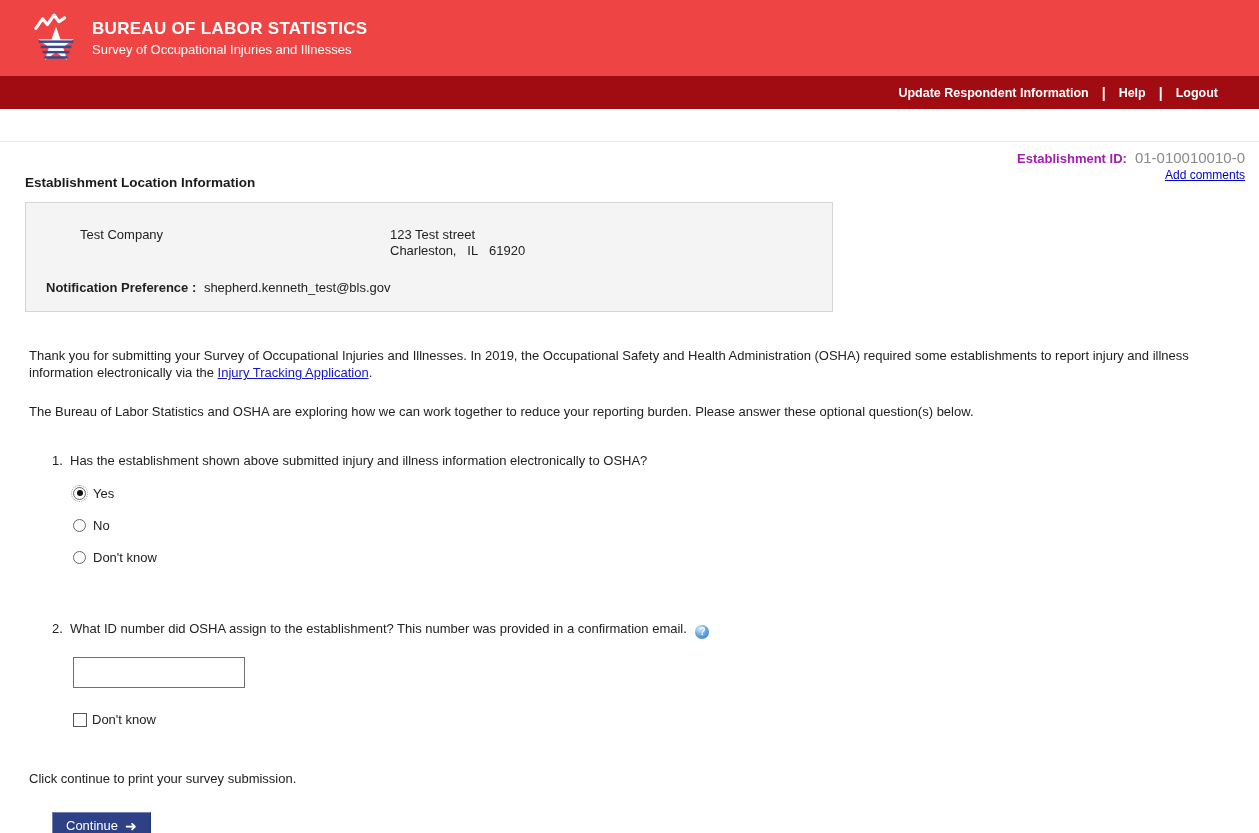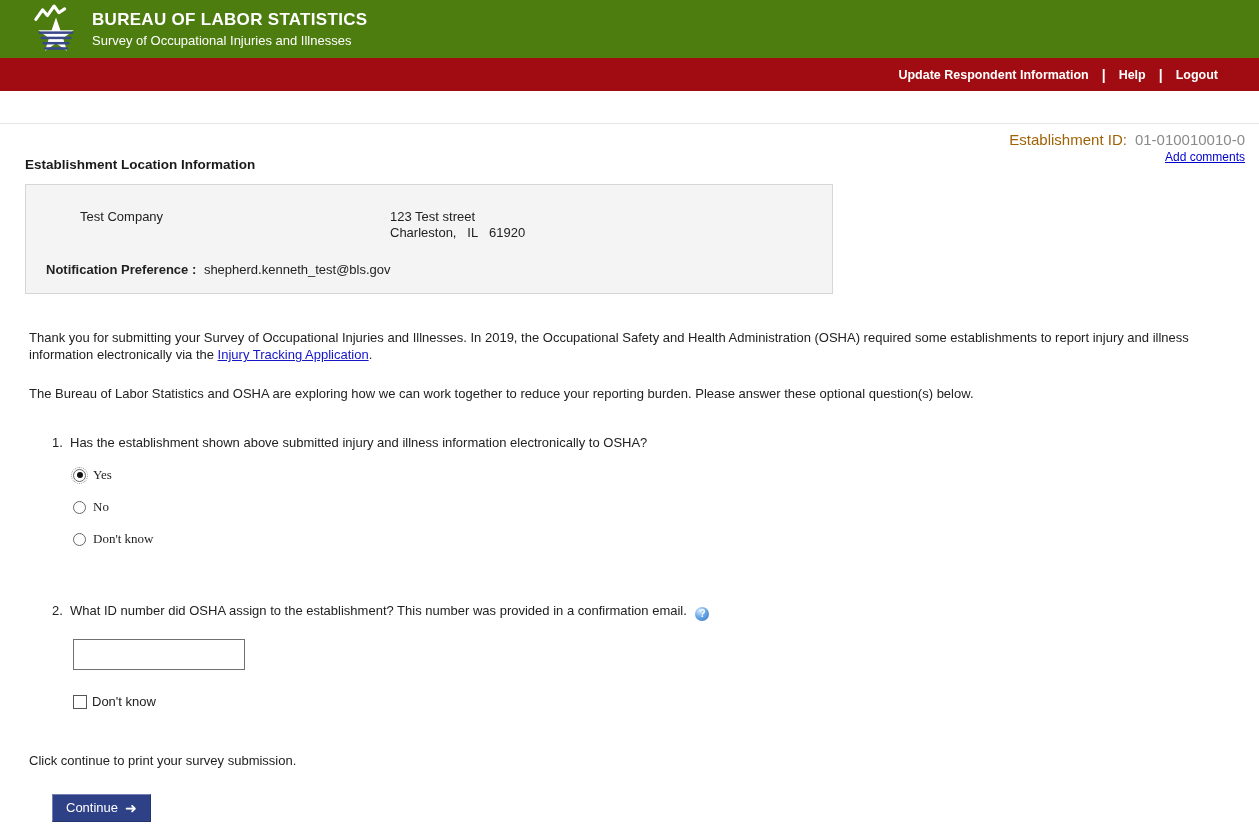--- a/index.html
+++ b/index.html
@@ -3,57 +3,57 @@
 <meta charset="utf-8">
 <style>
   * { box-sizing: border-box; }
   html,body { margin:0; padding:0; }
   body {
     width:1259px; height:833px; overflow:hidden;
     font-family:"Liberation Sans", sans-serif;
     font-size:13px; color:#222; background:#fff;
   }
   
-  .header { background:#4d7c0f; height:58px; display:flex; align-items:center; }
+  .header { background:#ef4444; height:76px; display:flex; align-items:center; }
   .logo { margin-left:33px; display:flex; align-items:center; }
   .header-text { margin-left:13px; color:#fff; }
   .header-title { font-size:17px; font-weight:bold; letter-spacing:.3px; }
   .header-subtitle { font-size:13px; margin-top:3px; }
   
   .navbar { background:#A00C11; height:33px; display:flex; justify-content:flex-end;
             align-items:center; padding-right:28px; color:#fff; font-weight:bold; font-size:12.5px; }
   .nav-link { padding:0 13px; cursor:pointer; white-space:nowrap; }
   .nav-sep { font-size:14px; }
   
   .topline { border-top:1px solid #e6e6e6; margin-top:32px; }
   .content { position:relative; padding:0 14px 0 25px; }
   .estid { position:absolute; right:14px; top:7px; text-align:right; }
   .estid-row { display:flex; align-items:baseline; justify-content:flex-end; gap:8px; }
-  .estid-label { font-size:15px; color:#a16207; }
+  .estid-label { font-size:13px; color:#a21caf;font-weight:bold; }
   .estid-value { font-size:15px; color:#8a8a8a;text-align:center; }
   .add-comments { color:#0000CC; text-decoration:underline; font-size:12px; cursor:pointer; display:inline-block; margin-top:2px; }
   .section-heading { font-weight:bold; font-size:13.5px; color:#1a1a1a; padding-top:33px; }
   .info-box { margin-top:12px; width:808px; background:#F4F4F4; border:1px solid #D6D6D6; padding:24px 0 16px; }
   .info-row { display:flex; }
   .company { margin-left:54px; width:310px; }
   .address-line { line-height:16px; }
   .notification { margin:21px 0 0 20px; }
   .notification b { margin-right:4px; }
   .para { margin:0 6px 0 4px; line-height:17px; }
   .p1 { margin-top:35px; }
   .p2 { margin-top:22px; }
   a.text-link { color:#1515C8; text-decoration:underline; cursor:pointer; }
   
   .question { display:flex; }
   .q1 { margin-top:33px; }
   .q2 { margin-top:56px; }
   .q-num { width:18px; margin-left:27px; flex:none; }
   .q-text { line-height:16px; }
   .options { margin-left:48px; }
-  .option-row { display:flex; align-items:center; margin-top:16px; height:16px;font-family:Liberation Serif, serif; }
+  .option-row { display:flex; align-items:center; margin-top:16px; height:16px; }
   .radio { width:13px; height:13px; border:1px solid #666; border-radius:50%; background:#fff; position:relative; flex:none; cursor:pointer; }
   .radio.selected { outline:1px dotted #999; outline-offset:1px; }
   .radio.selected::after { content:""; position:absolute; left:2.5px; top:2.5px; width:6px; height:6px; background:#111; border-radius:50%; }
   .option-label { margin-left:7px; cursor:pointer; }
   .help-icon { display:inline-block; width:14px; height:14px; line-height:14px; border-radius:50%;
                background:radial-gradient(circle at 35% 28%, #d9ecff 0%, #6aa9e8 45%, #2f6fbe 100%);
                color:#fff; font-size:10px; font-weight:bold; text-align:center; vertical-align:-2px;
                margin-left:5px; cursor:pointer; }
   .textbox { margin:18px 0 0 48px; width:172px; height:31px; border:1px solid #707070; background:#fff;
              font-family:"Liberation Sans", sans-serif; font-size:13px; padding:0 6px; display:block; }

